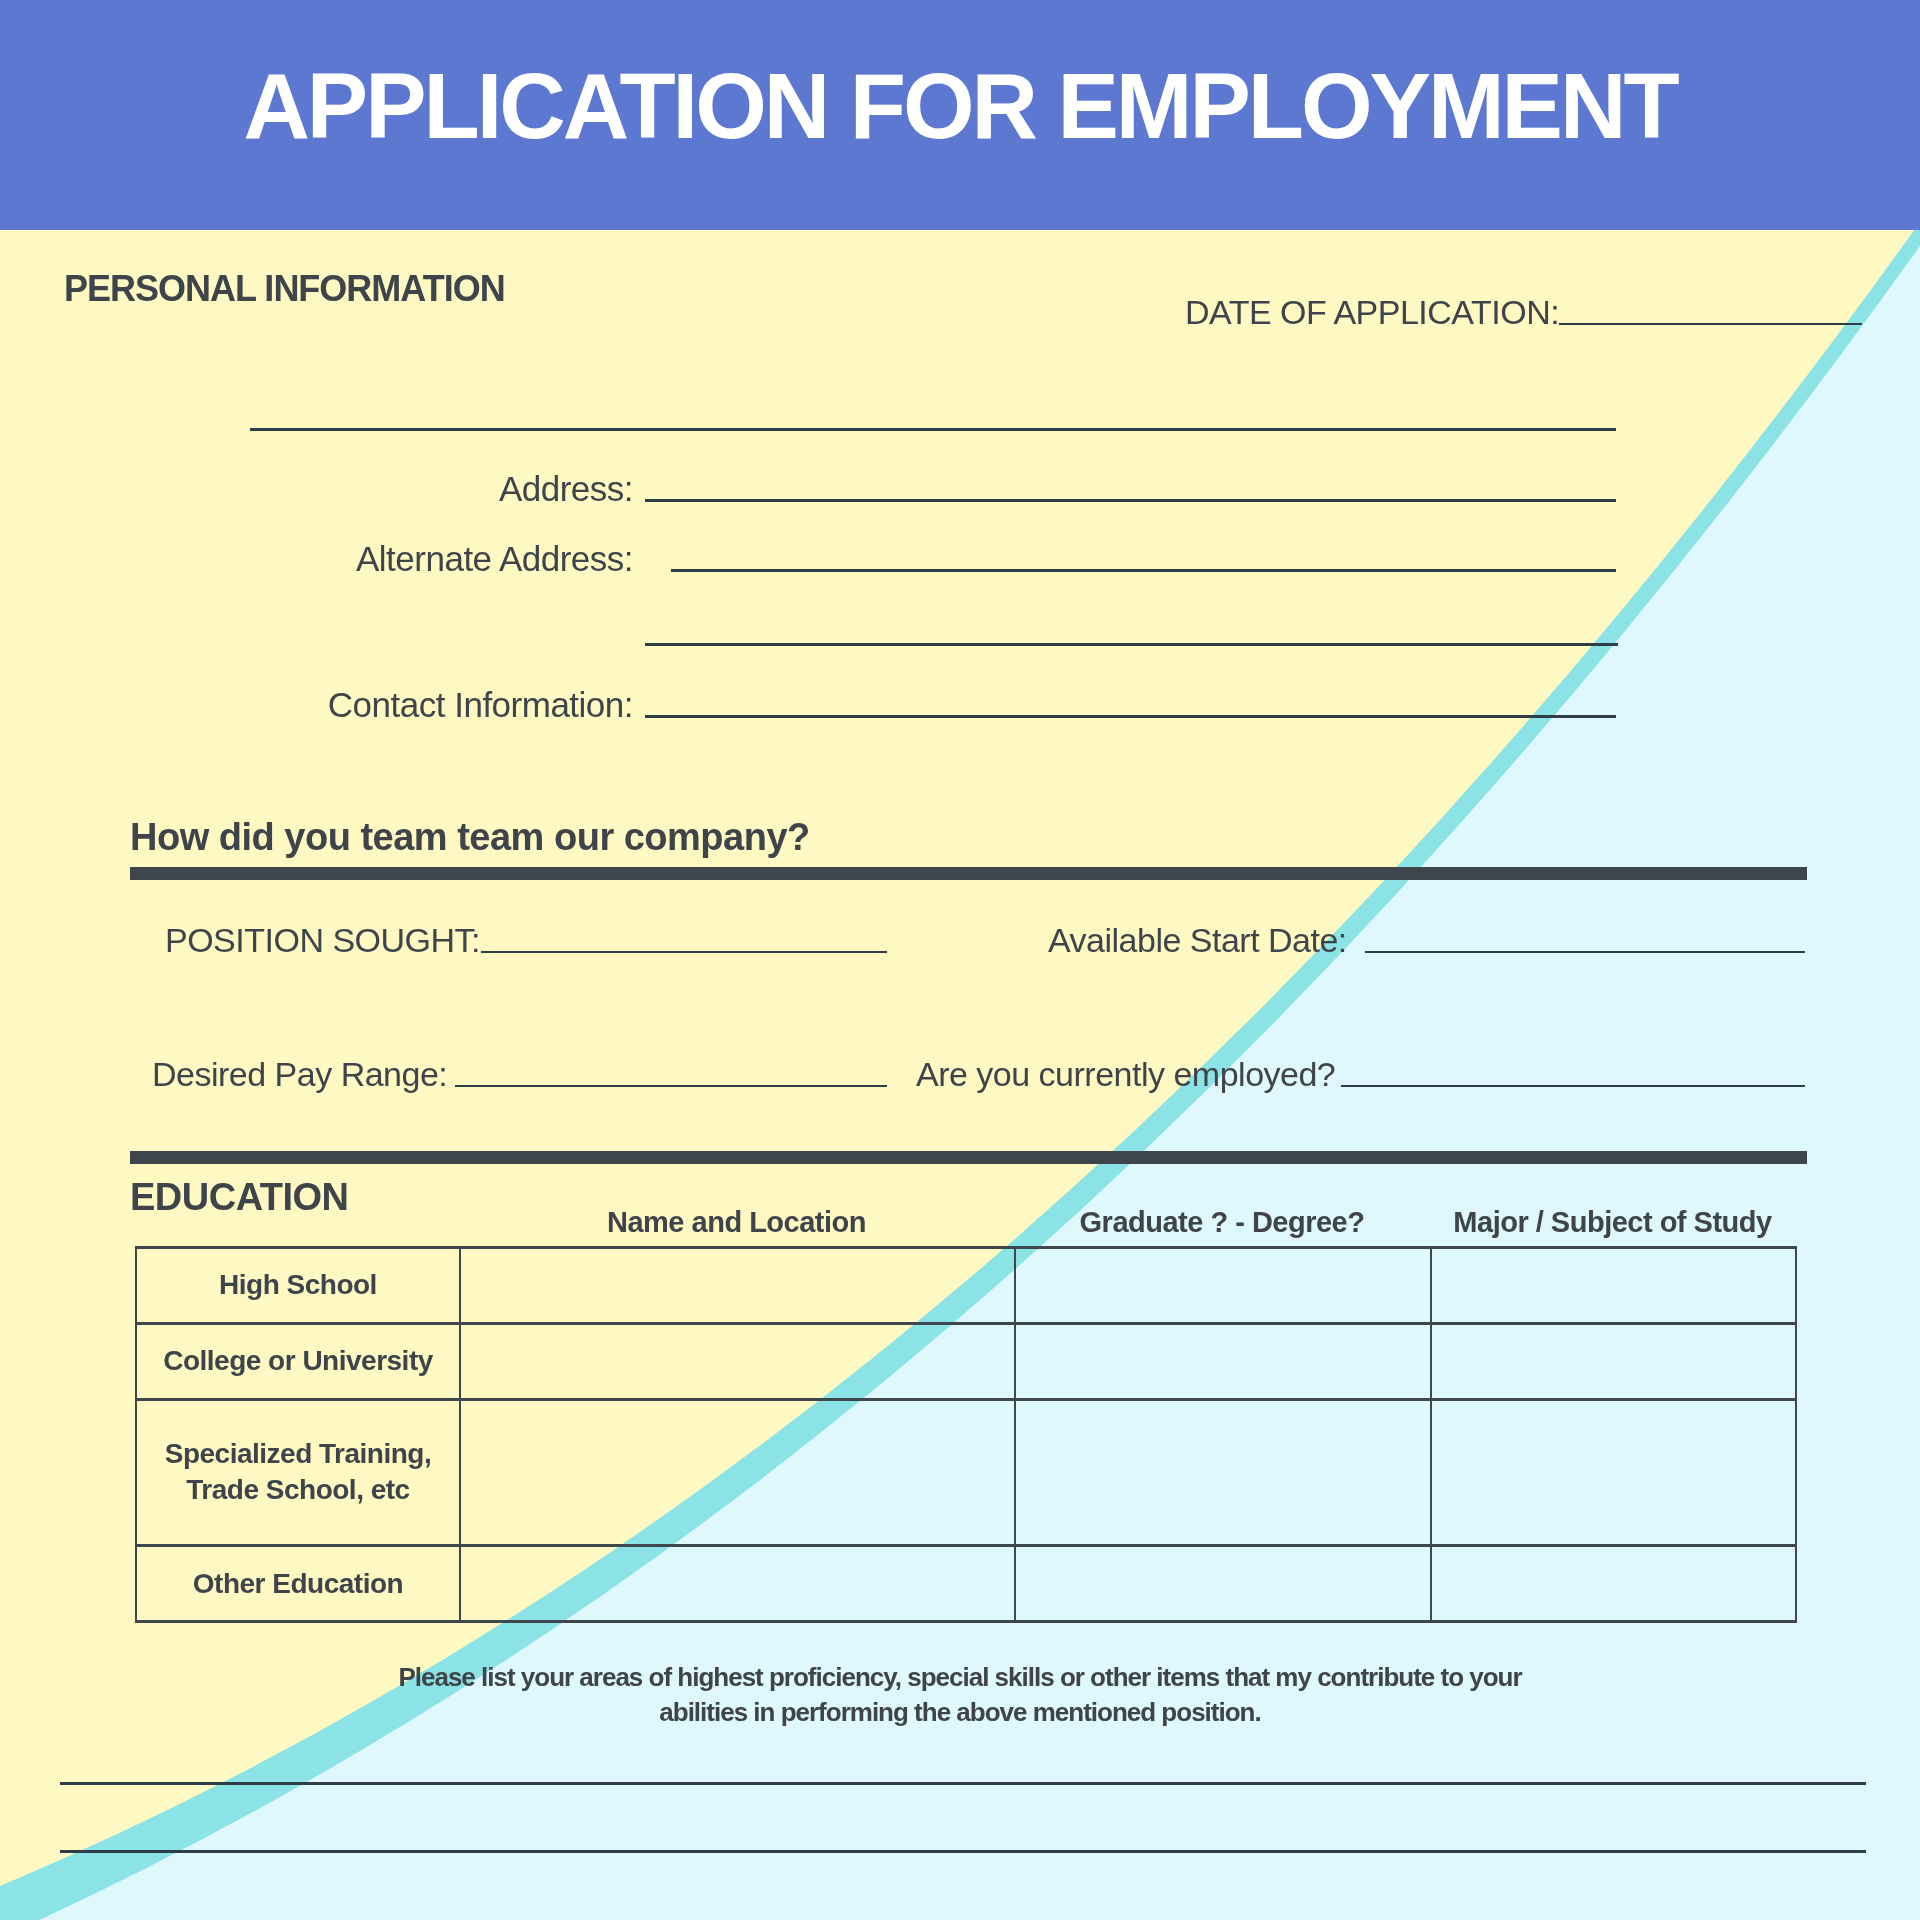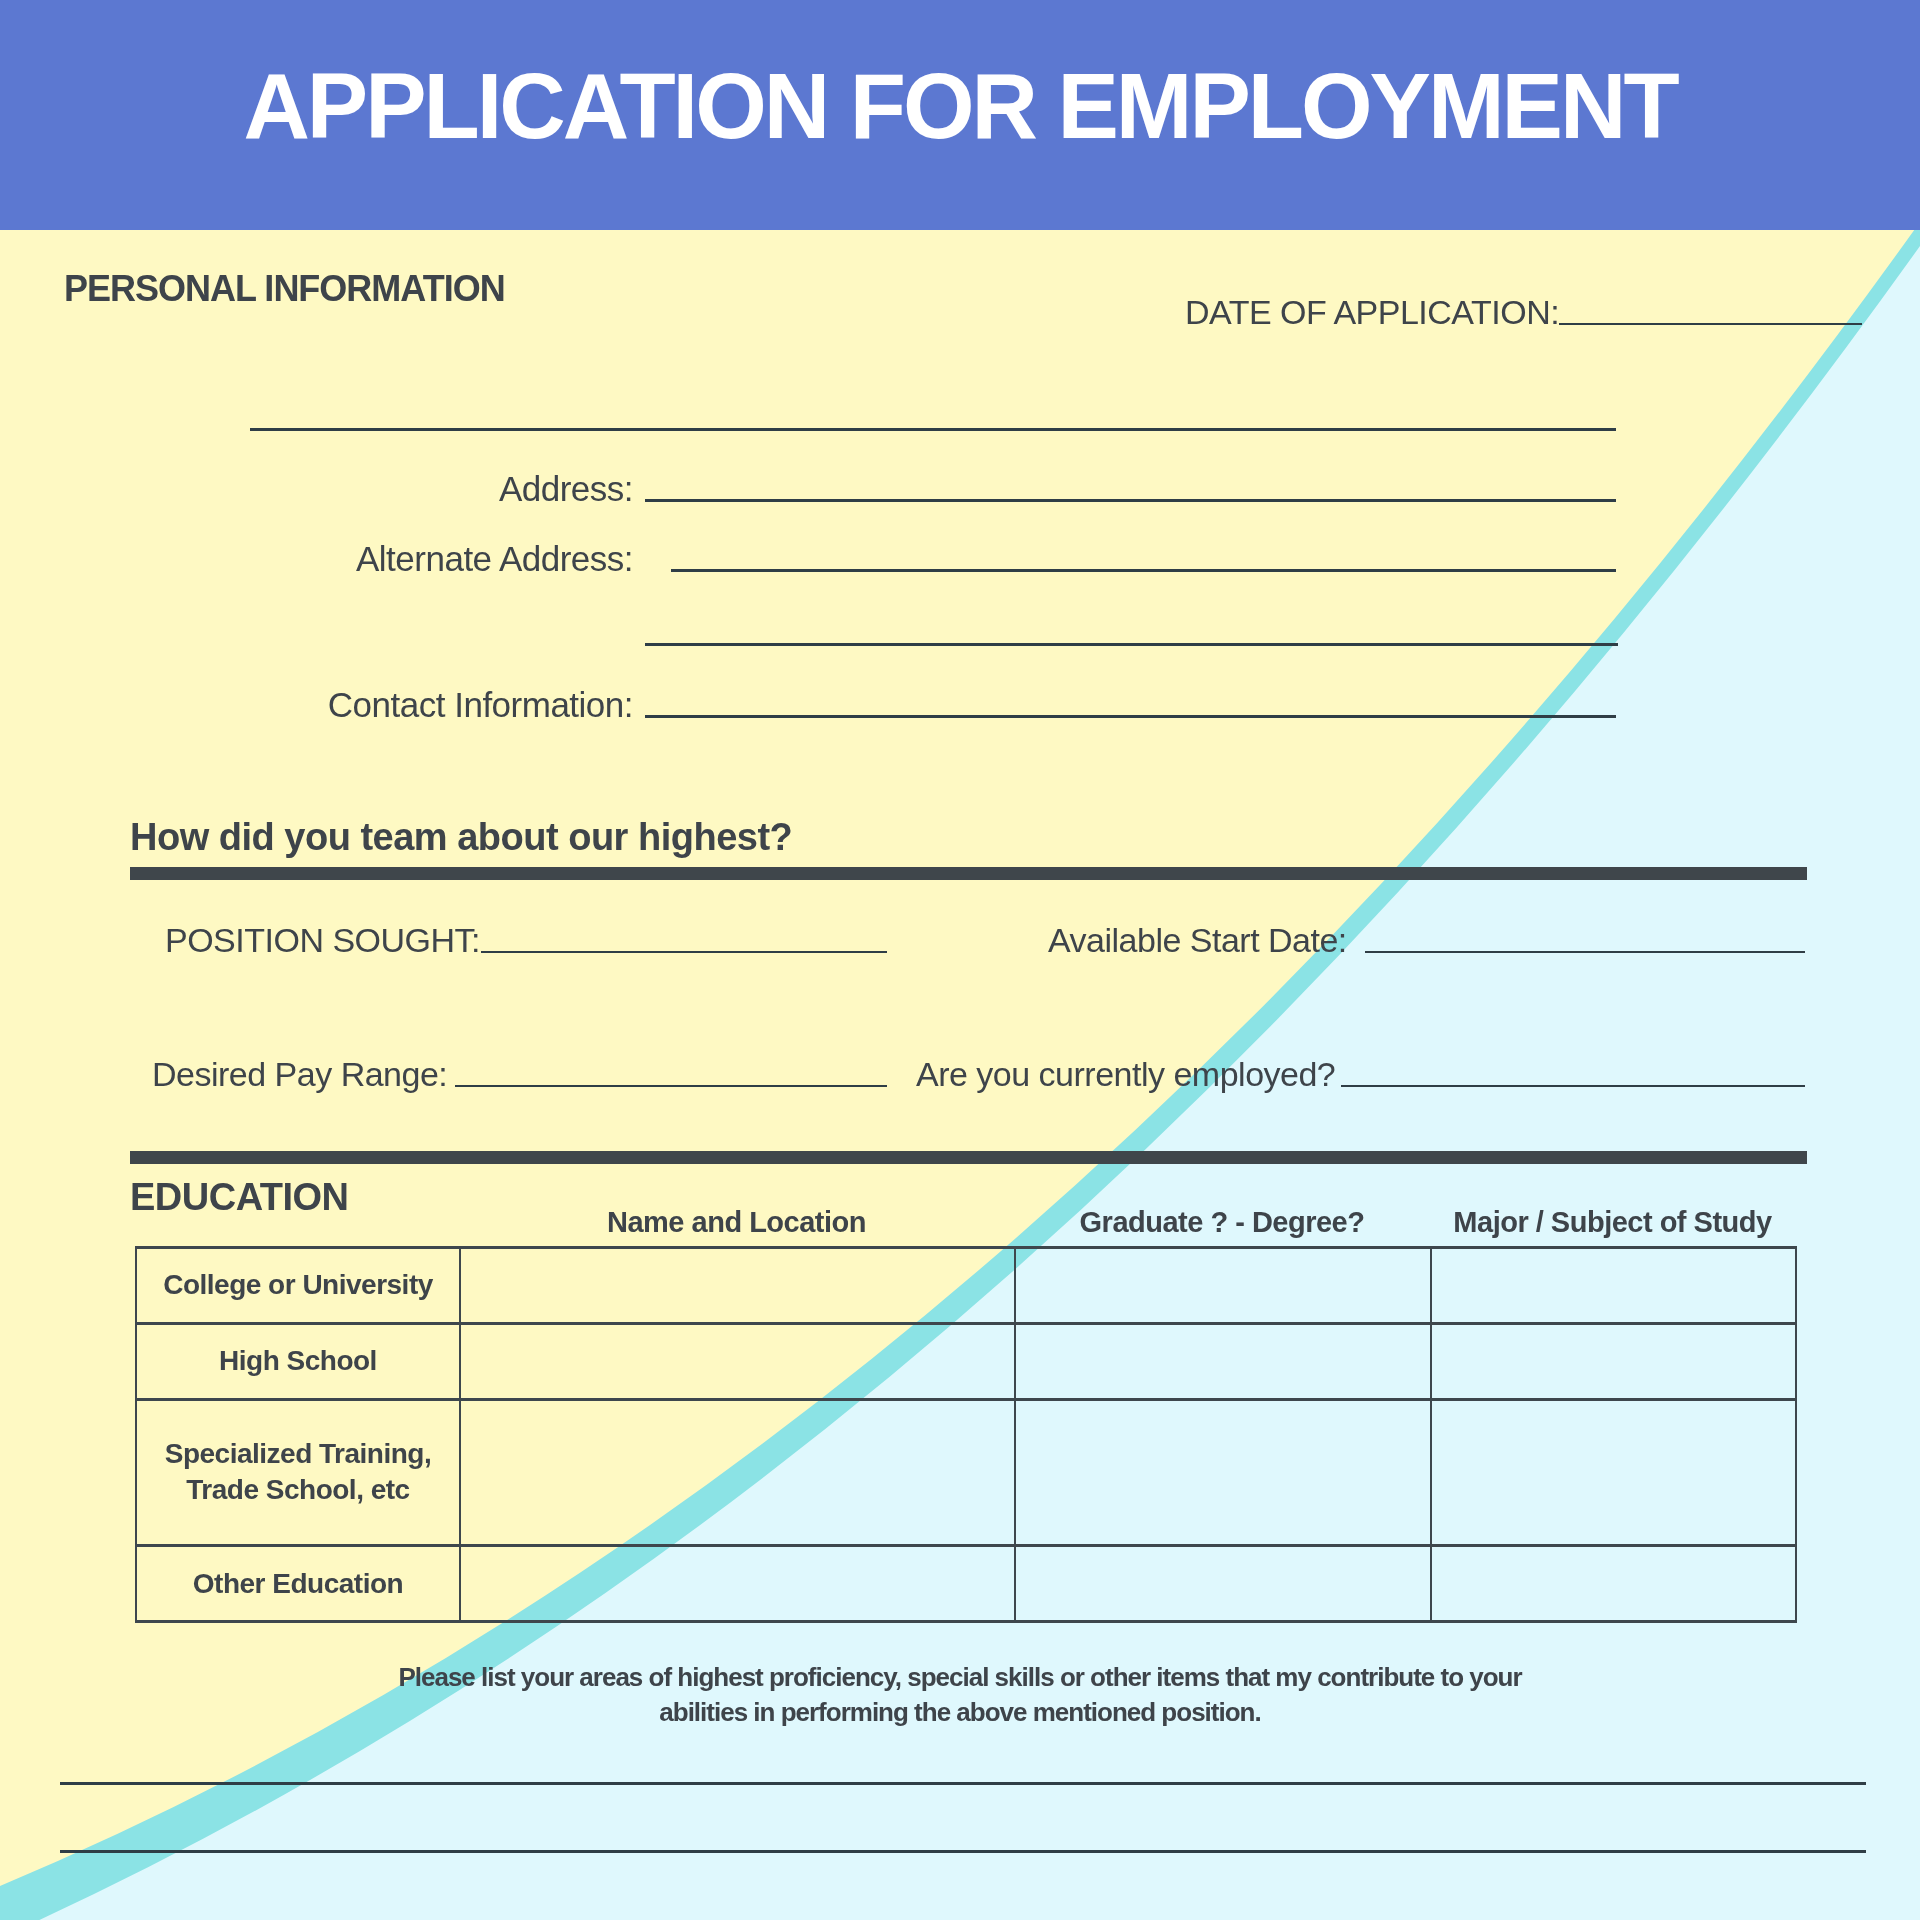--- a/index.html
+++ b/index.html
@@ -83,21 +83,21 @@
     <span class="fline"></span>
   </div>
 
   <div class="lone-line" style="left:645px;top:643px;width:973px;"></div>
 
   <div class="frow" style="left:250px;top:681px;width:1366px;">
     <span class="flabel rt">Contact Information:</span>
     <span class="fline"></span>
   </div>
 
-  <div class="abs sub-heading" style="left:130px;top:816px;">How did you team about our highest?</div>
+  <div class="abs sub-heading" style="left:130px;top:816px;">How did you team team our company?</div>
 
   <div class="thickbar" style="left:130px;top:867px;width:1677px;"></div>
 
   <div class="frow" style="left:165px;top:916px;width:722px;">
     <span class="flabel" style="font-size:34px;margin-right:1px;">POSITION SOUGHT:</span>
     <span class="fline thin"></span>
   </div>
 
   <div class="frow" style="left:1048px;top:916px;width:757px;">
     <span class="flabel" style="font-size:34px;margin-right:18px;">Available Start Date:</span>
@@ -124,27 +124,27 @@
 
   <table class="edu">
     <colgroup>
       <col style="width:324px">
         <col style="width:555px">
         <col style="width:416px">
         <col style="width:365px">
     </colgroup>
     <tbody>
         <tr>
-      <td class="rlabel">College or University</td>
+      <td class="rlabel">High School</td>
       <td></td>
       <td></td>
       <td></td>
     </tr>
     <tr>
-      <td class="rlabel">High School</td>
+      <td class="rlabel">College or University</td>
       <td></td>
       <td></td>
       <td></td>
     </tr>
     <tr>
       <td class="rlabel">Specialized Training, Trade School, etc</td>
       <td></td>
       <td></td>
       <td></td>
     </tr>

